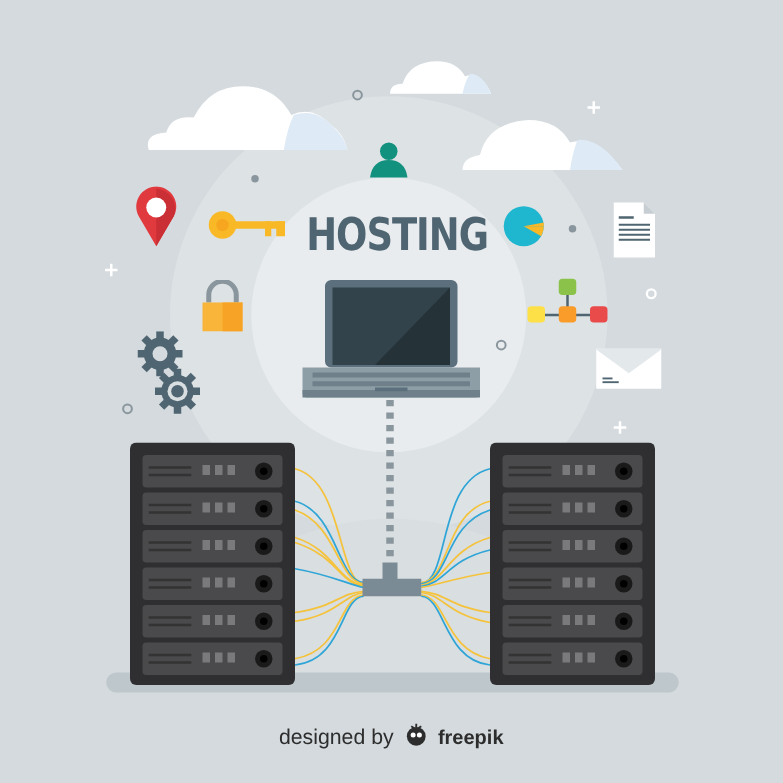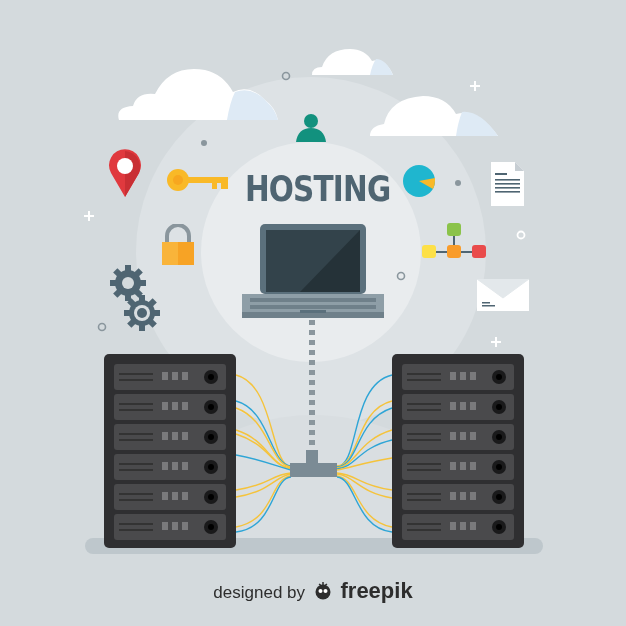--- a/index.html
+++ b/index.html
@@ -1,21 +1,21 @@
 <!DOCTYPE html>
 <html><head>
 <meta charset="utf-8">
 <style>
   html,body{margin:0;padding:0;}
   body{width:626px;height:626px;background:#d4dadd;position:relative;overflow:hidden;font-family:"Liberation Sans",sans-serif;}
   .abs{position:absolute;}
   svg{display:block;}
   .title{position:absolute;left:230px;top:168px;width:166px;text-align:center;font-family:"DejaVu Sans",sans-serif;font-weight:bold;font-size:36px;color:#4f6572;letter-spacing:-1px;transform:scaleX(0.82);transform-origin:center;}
   .credit{position:absolute;left:0;top:578px;width:626px;text-align:center;font-size:17px;color:#2d2d2d;}
-  .credit .brand{font-weight:bold;font-size:22px;}
+  .credit .brand{font-weight:bold;font-size:16px;}
   .credit .logo{display:inline-block;vertical-align:-3px;margin:0 3px;}
 </style>
 </head>
 <body>
 
 <svg class="abs" style="left:0;top:0" width="626" height="626">
 
   <circle cx="311" cy="252" r="175" fill="#dde2e5"></circle>
   <circle cx="311" cy="252" r="110" fill="#e9ecee"></circle>
 

